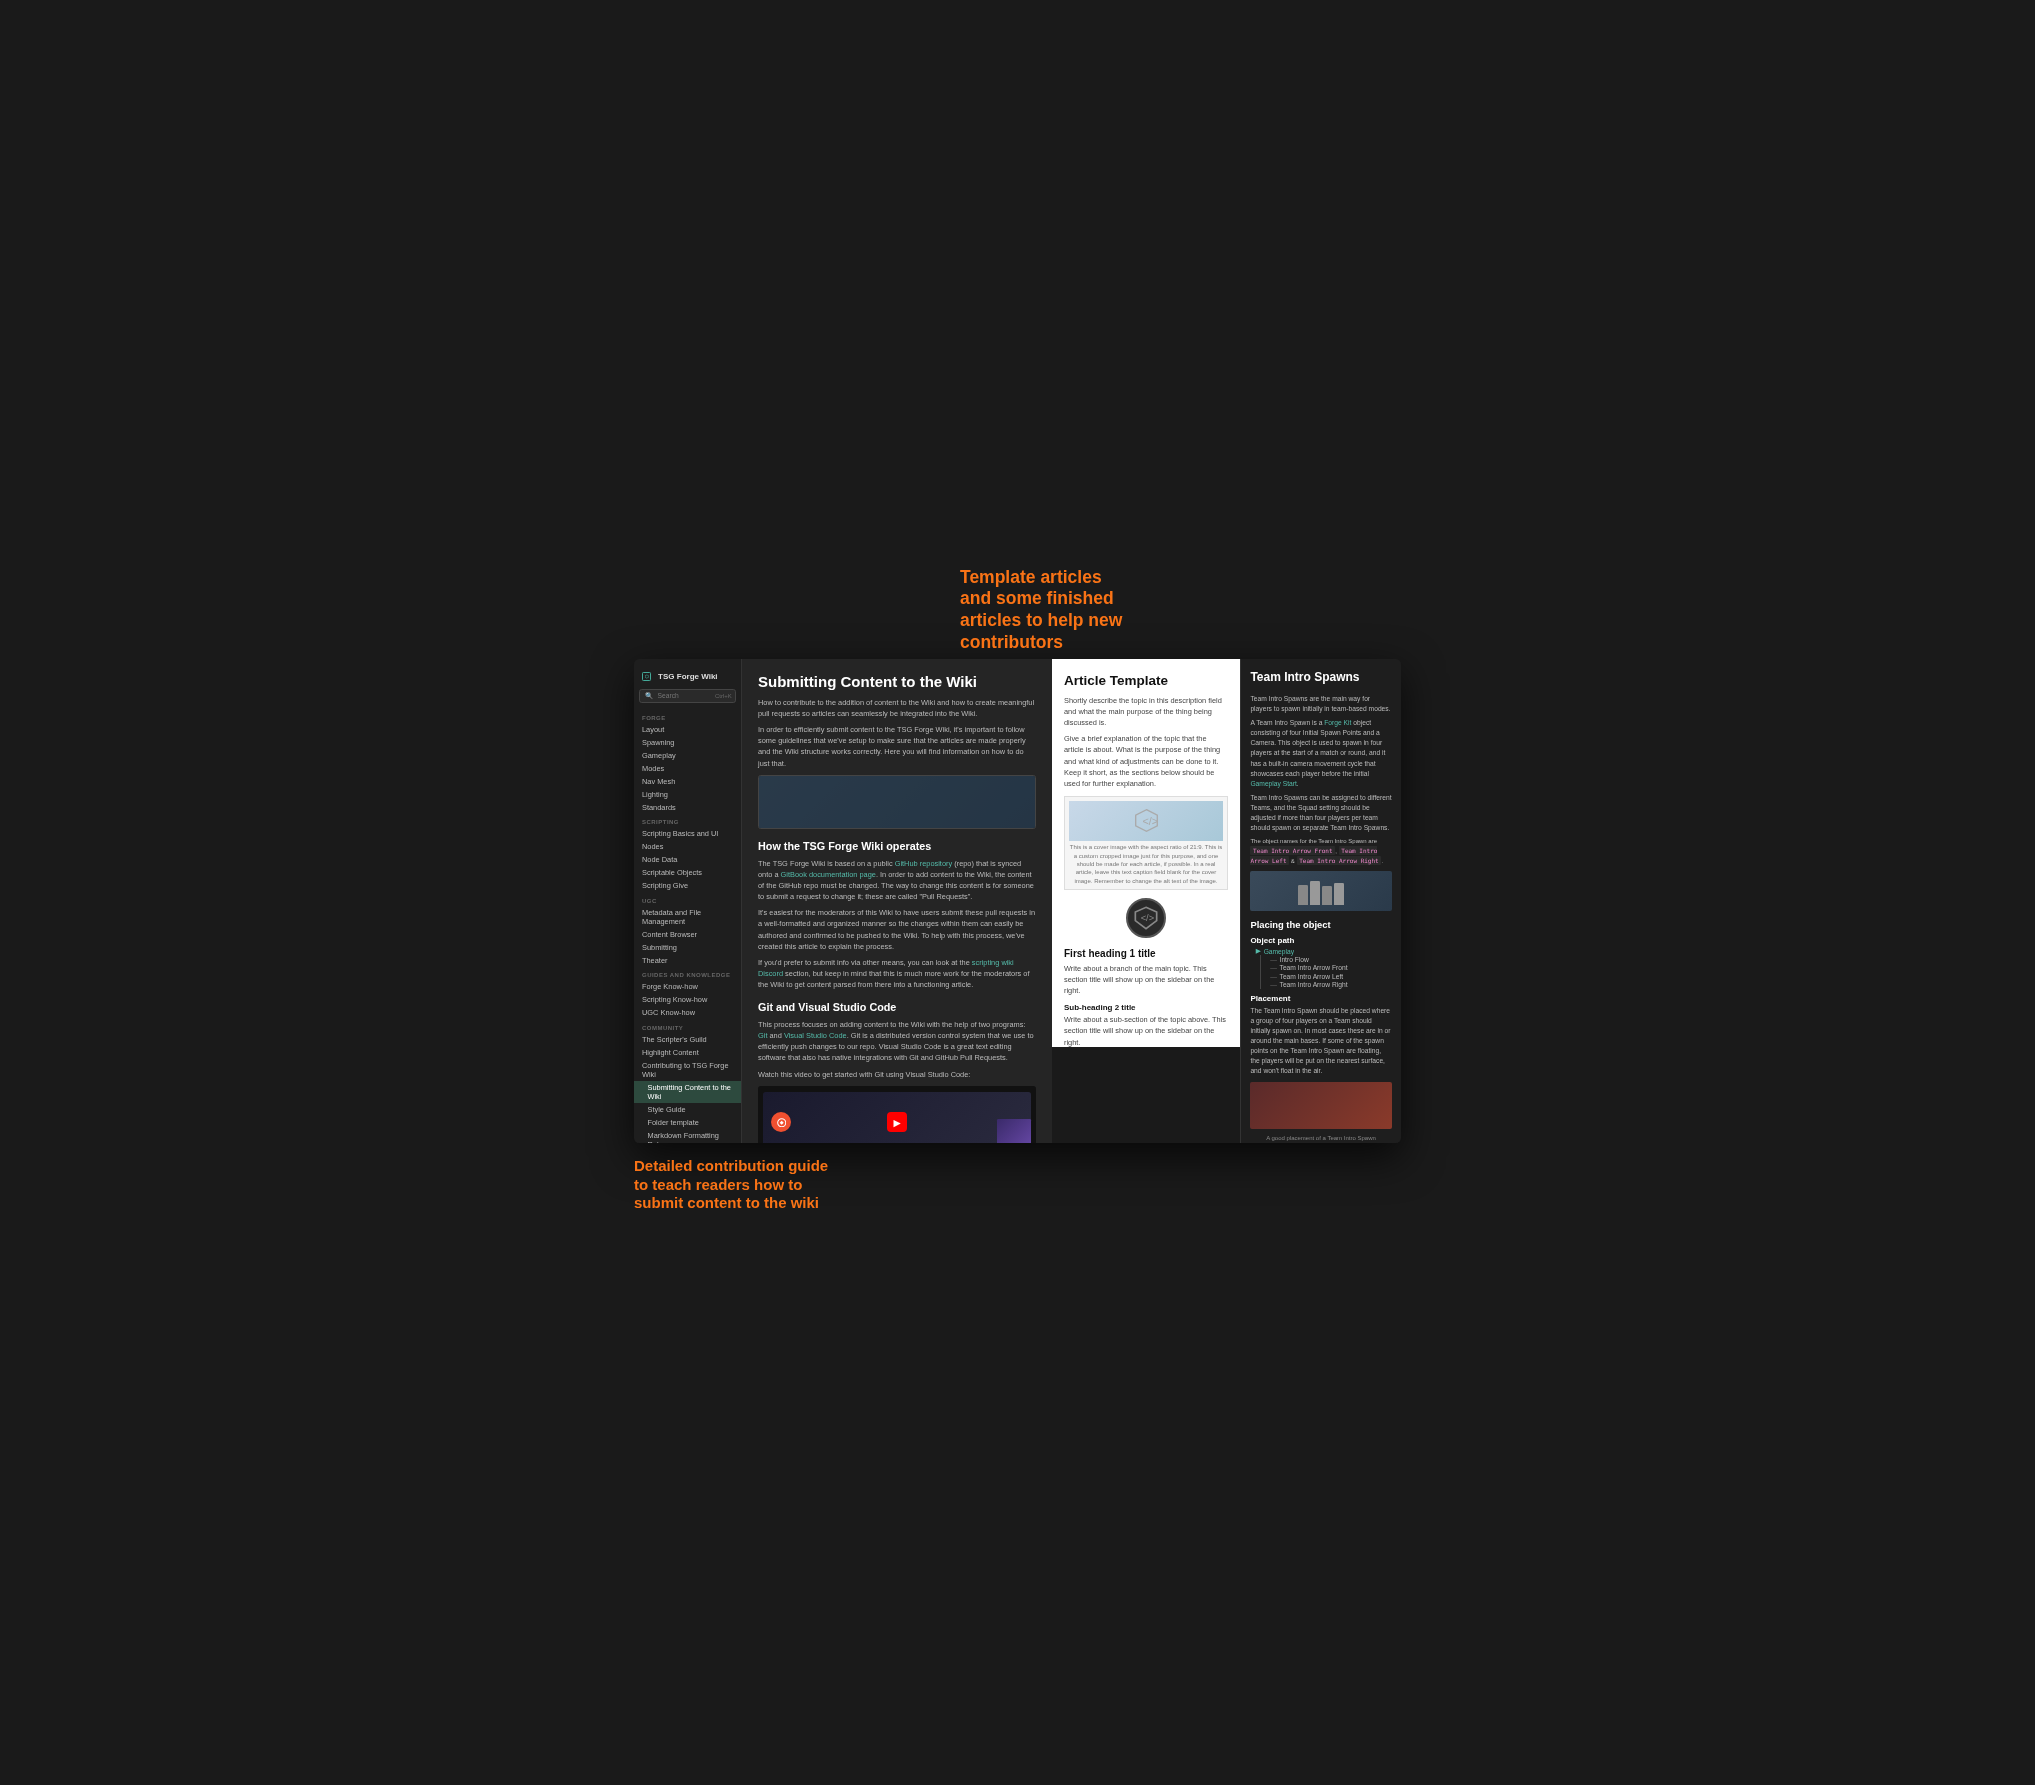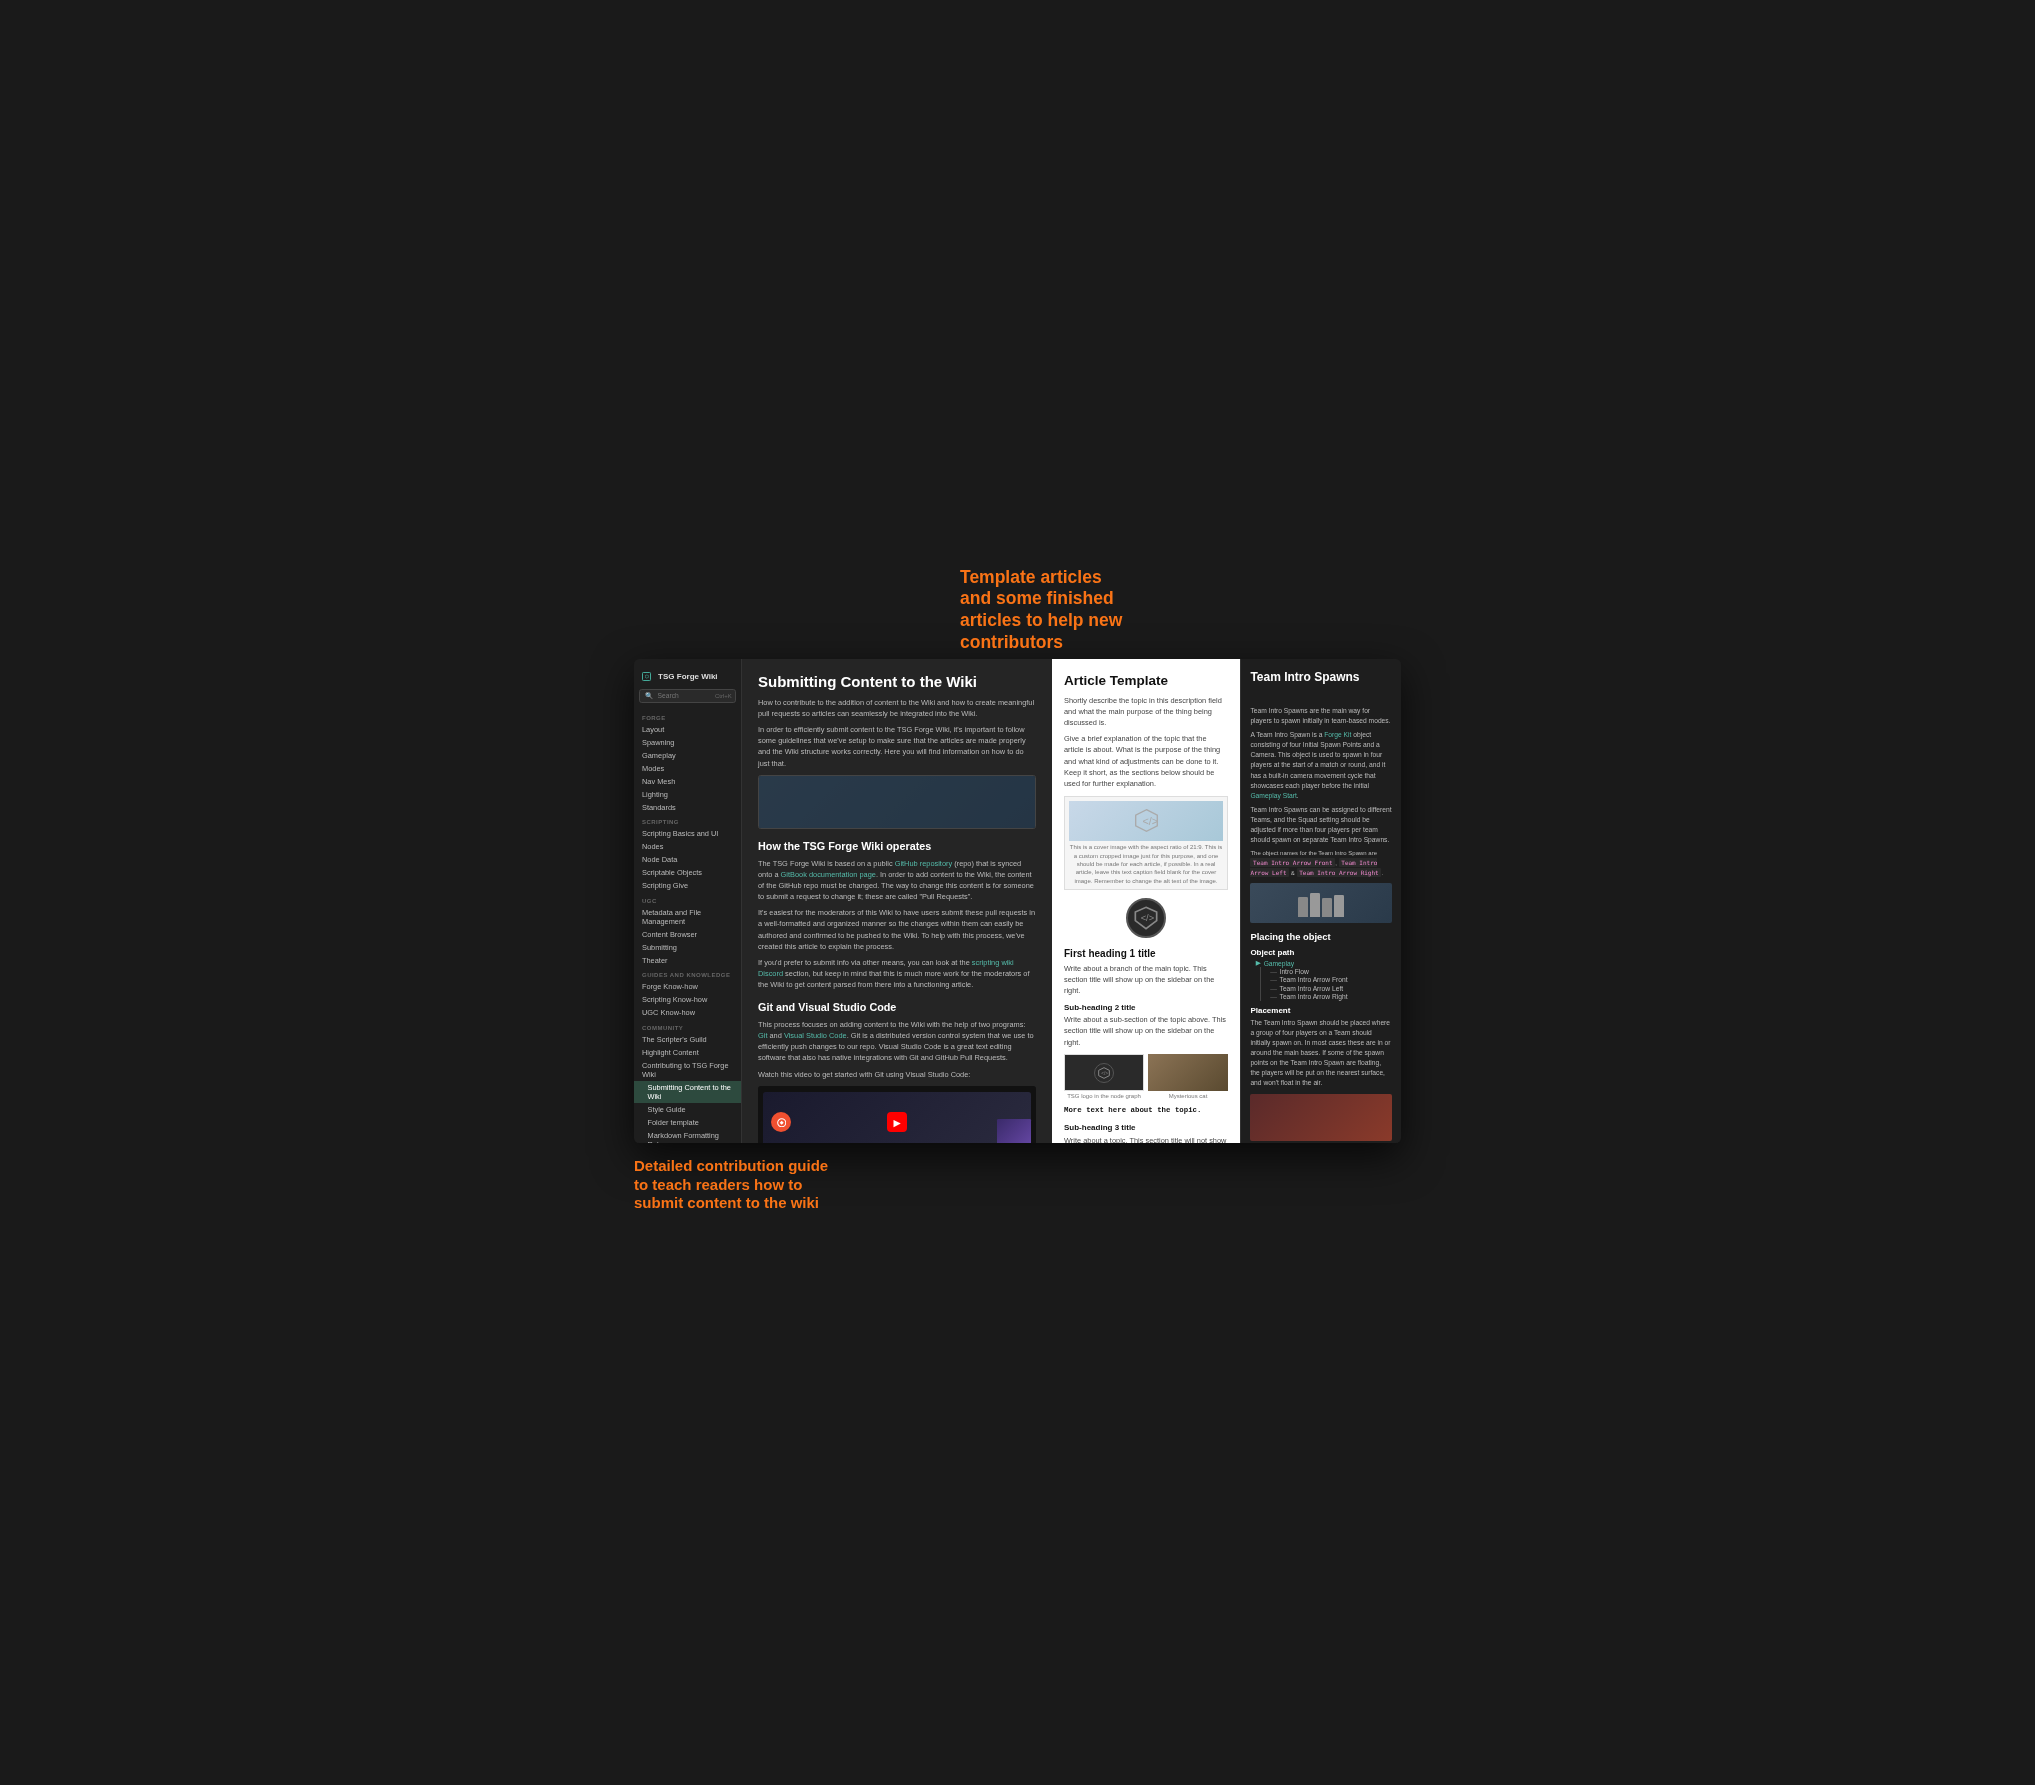--- a/index.html
+++ b/index.html
@@ -164,21 +164,21 @@
       color: #fff;
       font-size: 8px;
     }
 
     
     .middle-panel {
       width: 188px;
       min-width: 188px;
       background: #fff;
       padding: 13.5px 12px;
-      height: 484px;
+      height: 388px;
       overflow: hidden;
       color: #222;
       font-size: 7.4px;
     }
     .middle-panel h1 {
       font-size: 13.5px;
       font-weight: 700;
       color: #111;
       margin-bottom: 6.7px;
     }
@@ -270,21 +270,21 @@
       padding: 10.8px 9.4px;
       height: 484px;
       overflow: hidden;
       color: #ccc;
       border-left: 0.7px solid #333;
     }
     .right-panel h1 {
       font-size: 12px;
       font-weight: 700;
       color: #fff;
-      margin-bottom: 22px;
+      margin-bottom: 10px;
     }
     .right-panel p {
       font-size: 6.7px;
       color: #bbb;
       line-height: 1.5;
       margin-bottom: 4px;
     }
     .right-panel h2 {
       font-size: 9.4px;
       font-weight: 700;

